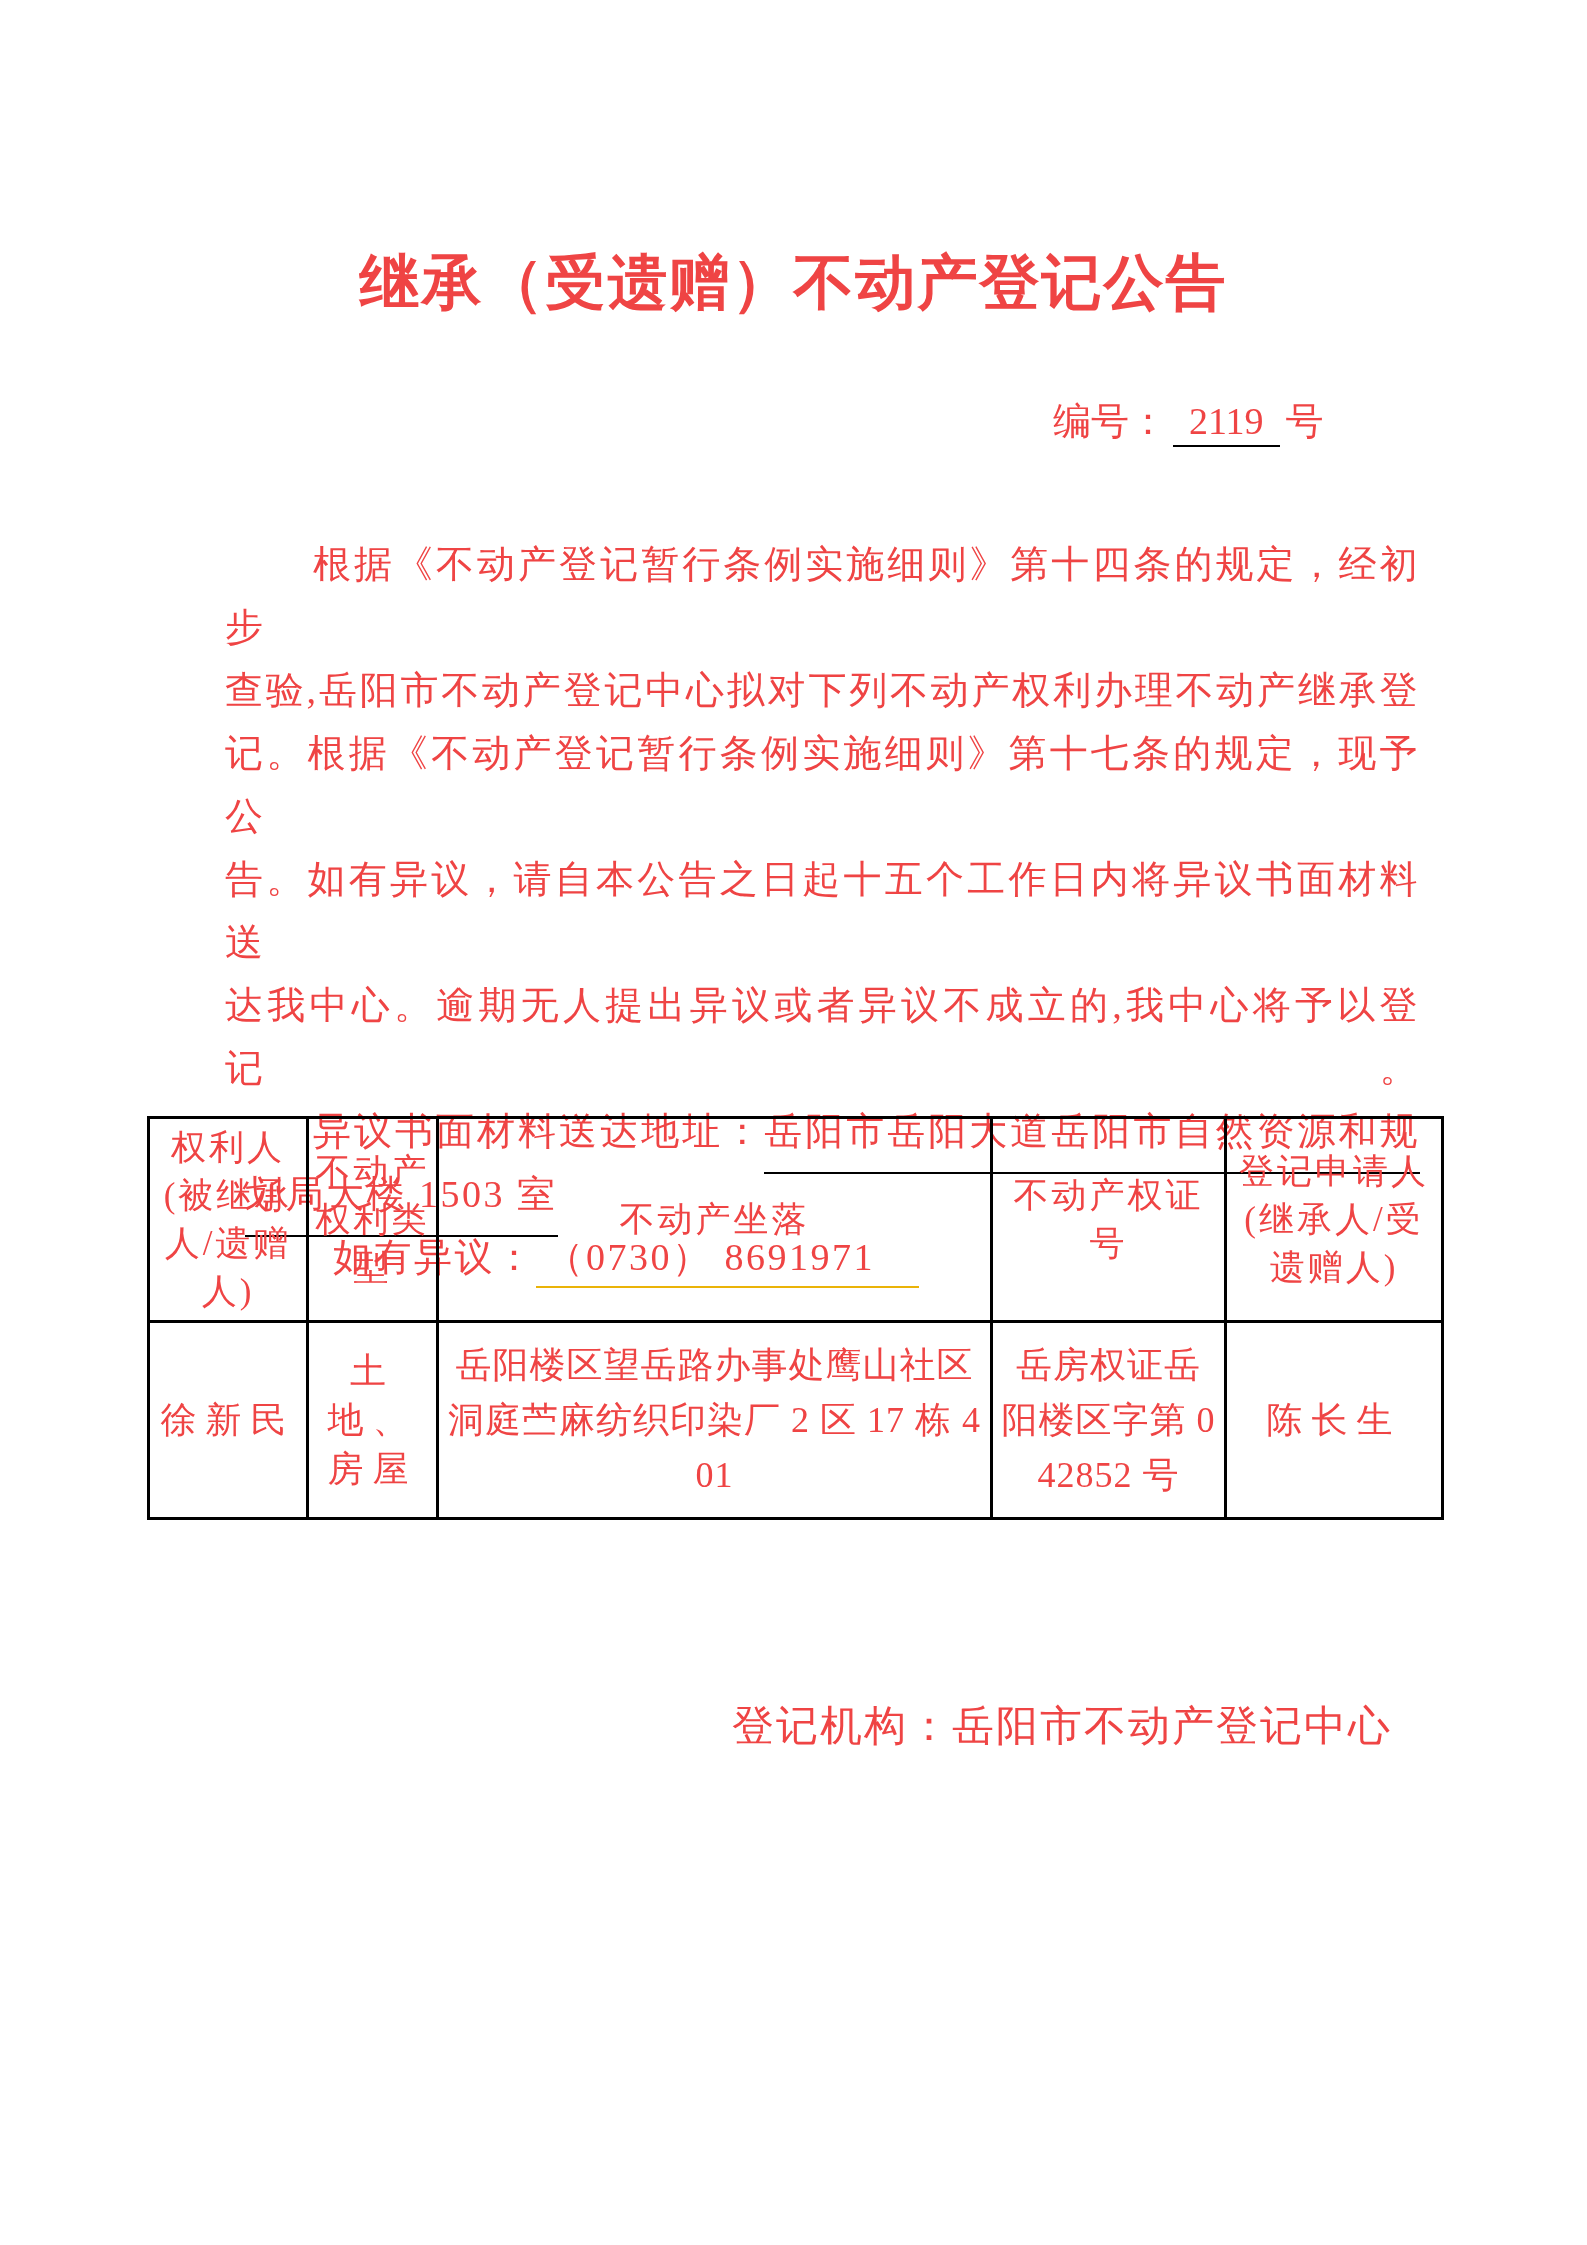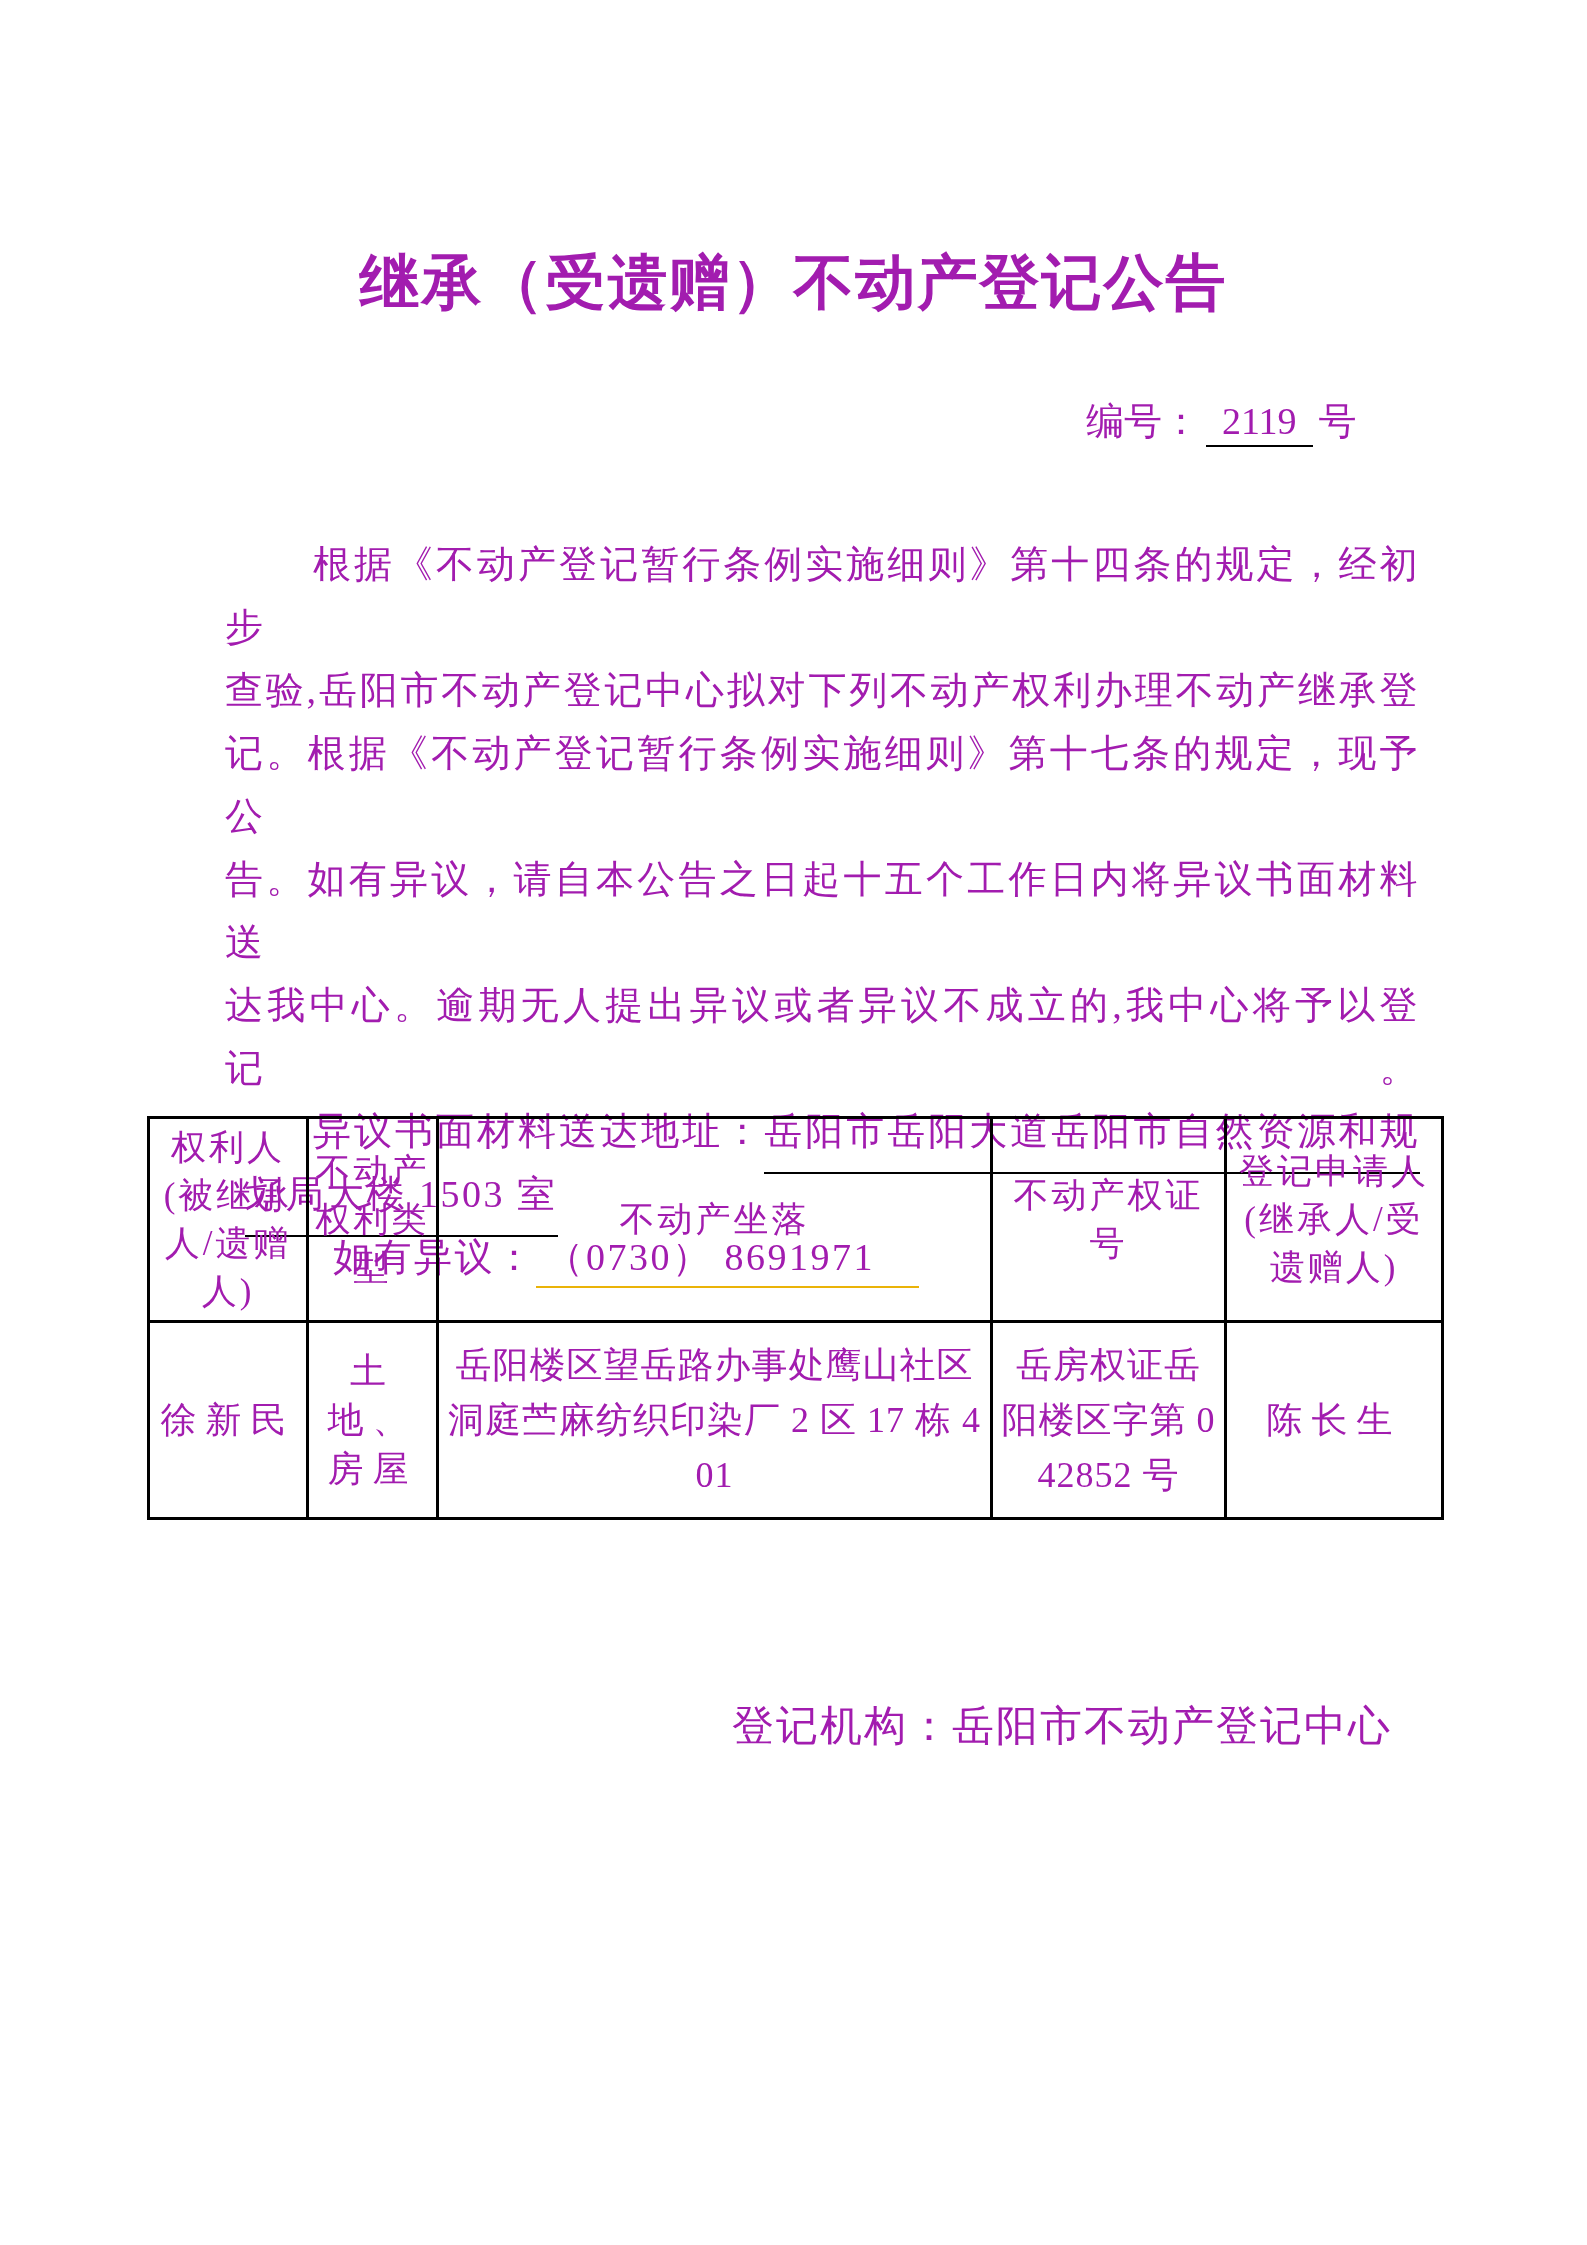--- a/index.html
+++ b/index.html
@@ -1,38 +1,38 @@
 <!DOCTYPE html>
 <html><head>
 <meta charset="utf-8">
 <style>
   html, body { margin: 0; padding: 0; background: #ffffff; }
   .page {
     position: relative;
     width: 1587px;
     height: 1779px;
     background: #ffffff;
-    color: #a21caf;
+    color: #ef4444;
     font-family: "Liberation Serif", "DejaVu Serif", serif;
     margin: 0 auto;
     overflow: hidden;
   }
   .title {
     position: absolute;
     top: 243px; left: 0; width: 100%;
     text-align: center;
     font-family: "Liberation Sans", "DejaVu Sans", sans-serif;
     font-weight: 700;
     font-size: 60px;
     letter-spacing: 2px;
     white-space: nowrap;
   }
   .docnum {
     position: absolute;
-    top: 396px; left: 1086px;
+    top: 396px; left: 1053px;
     font-size: 38px;
     white-space: nowrap;
   }
   .docnum .u-val {
     display: inline-block;
     border-bottom: 2px solid #000;
     padding: 0 16px 2px 16px;
     margin: 0 6px;
   }
   .bodyblock {

